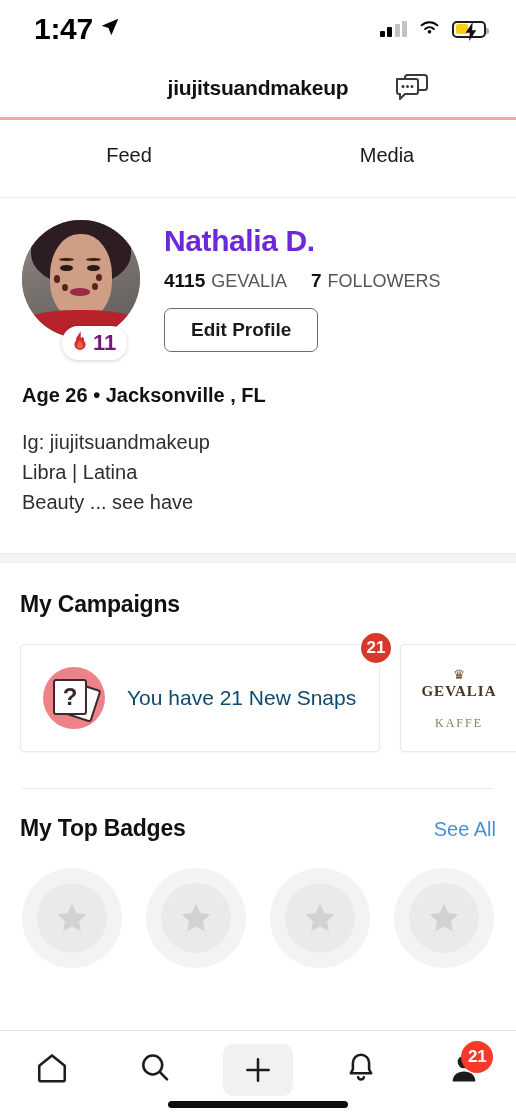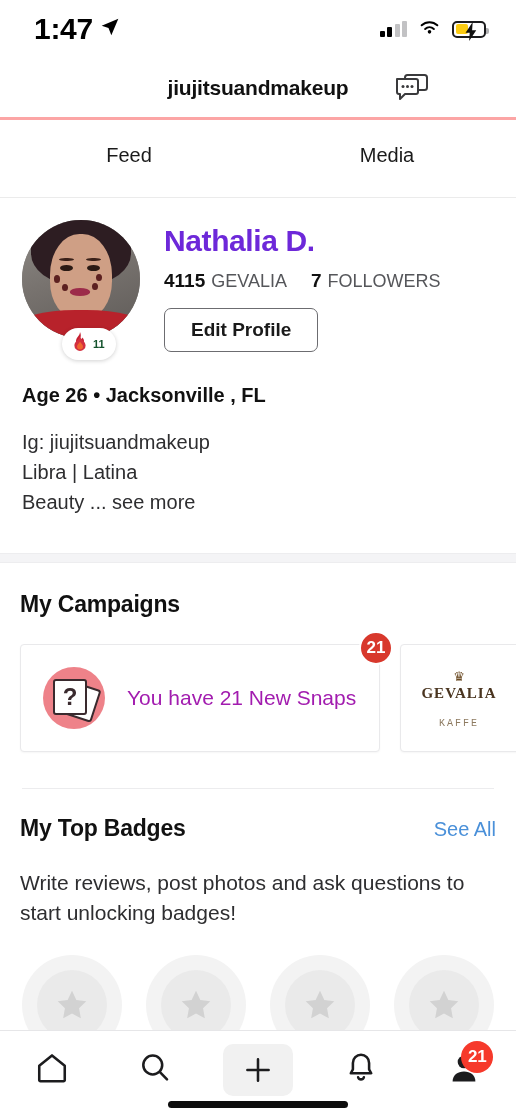--- a/index.html
+++ b/index.html
@@ -102,21 +102,21 @@
   .av-dot.d1 { left:27%; top:47%; }
   .av-dot.d2 { left:63%; top:46%; }
   .av-dot.d3 { left:34%; top:54%; }
   .av-dot.d4 { left:59%; top:53%; }
   .flame-badge {
     position:absolute; left:40px; bottom:-8px;
     background:#fff; border-radius:16px; padding:4px 11px 4px 9px;
     display:flex; align-items:center; gap:4px;
     box-shadow:0 1px 4px rgba(0,0,0,0.18);
   }
-  .flame-count { font-size:11px; font-weight:600; color:#14532d; }
+  .flame-count { font-size:22px; font-weight:600; color:#701a75; }
 
   .profile-info { flex:1; padding-top:4px; min-width:0; }
   .pname { font-size:30px; font-weight:700; letter-spacing:-0.4px; color:#6d28d9; }
   .pstats { margin-top:12px; font-size:18px; color:#55565a; display:flex; gap:6px; align-items:baseline; }
   .pstats b { color:#111; font-weight:700; font-size:19px; }
   .pstats .sp { width:12px; display:inline-block; }
   .edit-btn {
     margin-top:16px; display:inline-block;
     border:1.5px solid #6c6c70; border-radius:7px;
     padding:10px 26px; font-size:19px; font-weight:700; color:#1a1a1a;
@@ -153,31 +153,31 @@
     position:absolute; width:30px; height:34px; background:#fff;
     border:2.5px solid #3a2a2e; border-radius:3px;
     transform:rotate(18deg); left:24px; top:18px;
   }
   .snap-card-front {
     position:absolute; width:34px; height:36px; background:#fff;
     border:2.5px solid #3a2a2e; border-radius:3px;
     left:10px; top:12px; display:flex; align-items:center; justify-content:center;
     font-size:24px; font-weight:700; color:#3a2a2e; line-height:1;
   }
-  .camp-text { font-size:21px; color:#a21caf; }
+  .camp-text { font-size:21px; color:#0c4a6e; }
   .camp-badge {
     position:absolute; right:-14px; top:-14px; width:34px; height:34px;
     border-radius:50%; background:#d8382c; color:#fff; font-size:17px; font-weight:700;
     display:flex; align-items:center; justify-content:center;
     border:2px solid #fff;
   }
   .gevalia { text-align:center; flex:0 0 80px; }
   .gev-crown { font-size:13px; color:#6b4a23; line-height:1; }
   .gev-name { font-size:15px; letter-spacing:1px; color:#4b3career; color:#4a3520; font-family:"Liberation Serif", serif; font-weight:700; }
-  .gev-sub { font-size:10px; letter-spacing:2px; color:#8d7a60; font-family:Liberation Mono, monospace; margin-top:16px; }
+  .gev-sub { font-size:12px; letter-spacing:2px; color:#8d7a60; font-family:Liberation Serif, serif; margin-top:16px; }
 
   .divider2 { height:1px; background:#ececee; margin:26px 22px 0 22px; }
 
   
   .badges { padding-top:26px; }
   .badge-head { display:flex; align-items:baseline; justify-content:space-between; }
   .see-all { font-size:20px; color:#4a90d9; cursor:pointer; }
   .badge-desc { margin-top:26px; font-size:21px; line-height:1.45; color:#2e2e30; }
   .badge-circles { margin-top:26px; display:flex; gap:24px; padding-left:2px; }
   .locked-badge {
@@ -320,21 +320,21 @@
       </div>
       <button class="edit-btn">Edit Profile</button>
     </div>
   </div>
 
   <div class="bio">
     <div class="bio-line1">Age 26 • Jacksonville , FL</div>
     <div class="bio-body">
       <div>Ig: jiujitsuandmakeup</div>
       <div>Libra | Latina</div>
-      <div><span>Beauty ... </span><span class="more">see more</span></div>
+      <div><span>Beauty ... </span><span class="more">see have</span></div>
     </div>
   </div>
 
   <div class="divider"></div>
 
   <div class="campaigns section-pad">
     <div class="sec-title">My Campaigns</div>
     <div class="camp-row">
       <div class="camp-card snaps">
         <span class="snap-icon">
@@ -355,21 +355,20 @@
     </div>
   </div>
 
   <div class="divider2"></div>
 
   <div class="badges section-pad">
     <div class="badge-head">
       <span class="sec-title">My Top Badges</span>
       <span class="see-all">See All</span>
     </div>
-    <div class="badge-desc">Write reviews, post photos and ask questions to start unlocking badges!</div>
     <div class="badge-circles">
       <span class="locked-badge">
           <span class="locked-inner">
         <svg width="36" height="36" viewBox="0 0 24 24">
               <path d="M12 2.5l2.9 6.1 6.6.9-4.8 4.7 1.2 6.7L12 17.7 6.1 20.9l1.2-6.7L2.5 9.5l6.6-.9z" fill="#d2d2d2"></path>
             </svg>
       </span>
         </span>
       <span class="locked-badge">
           <span class="locked-inner">

